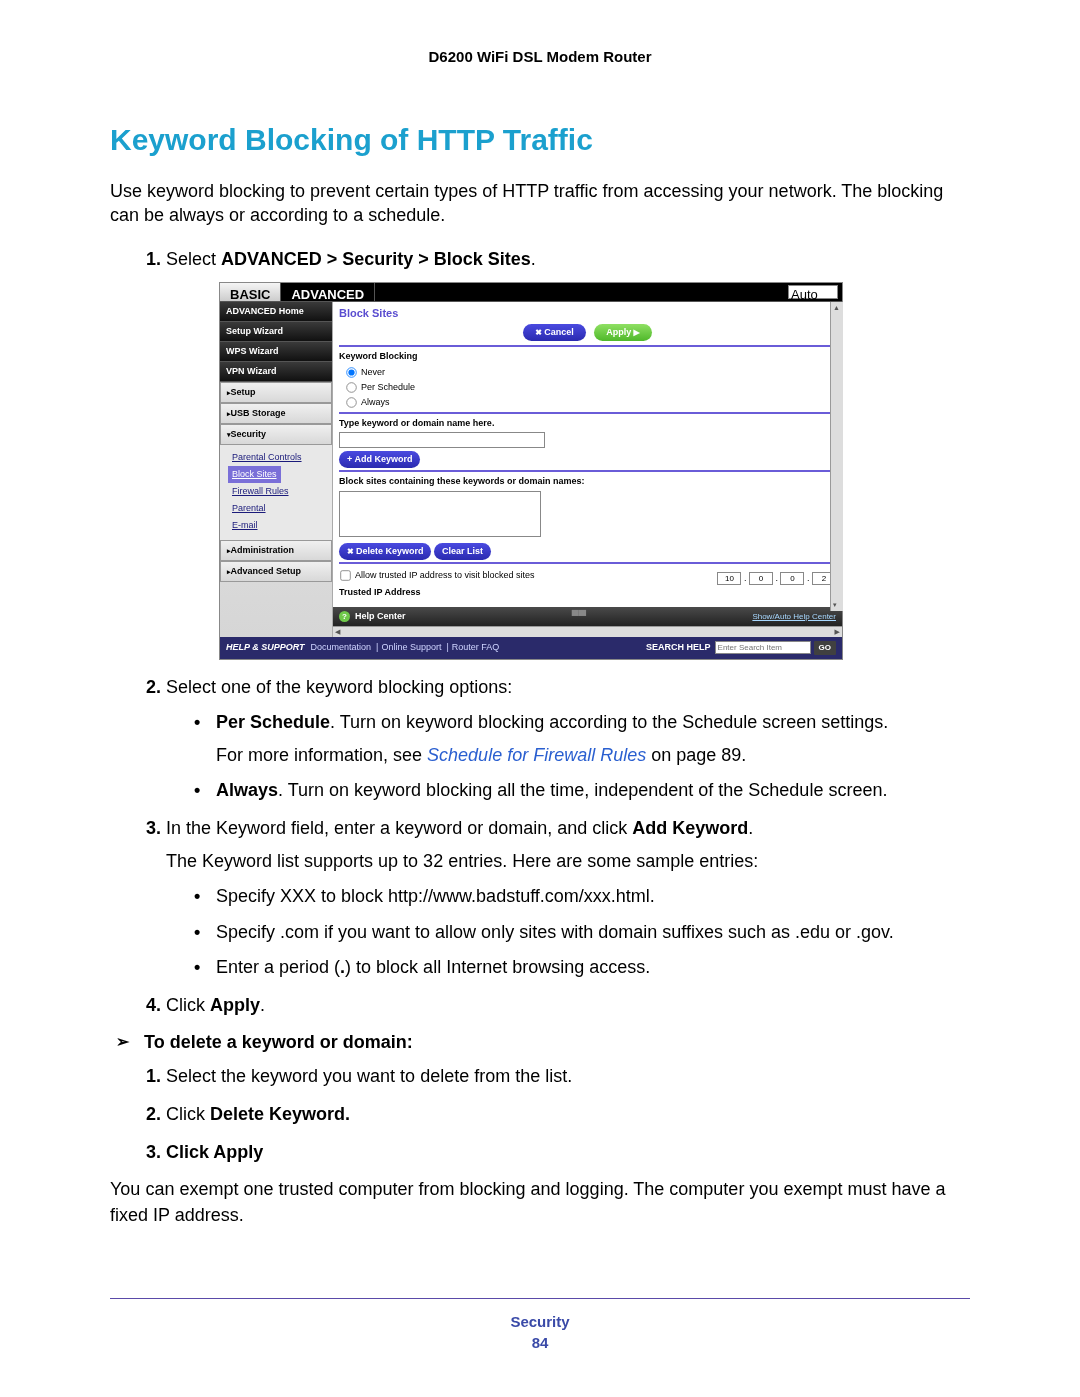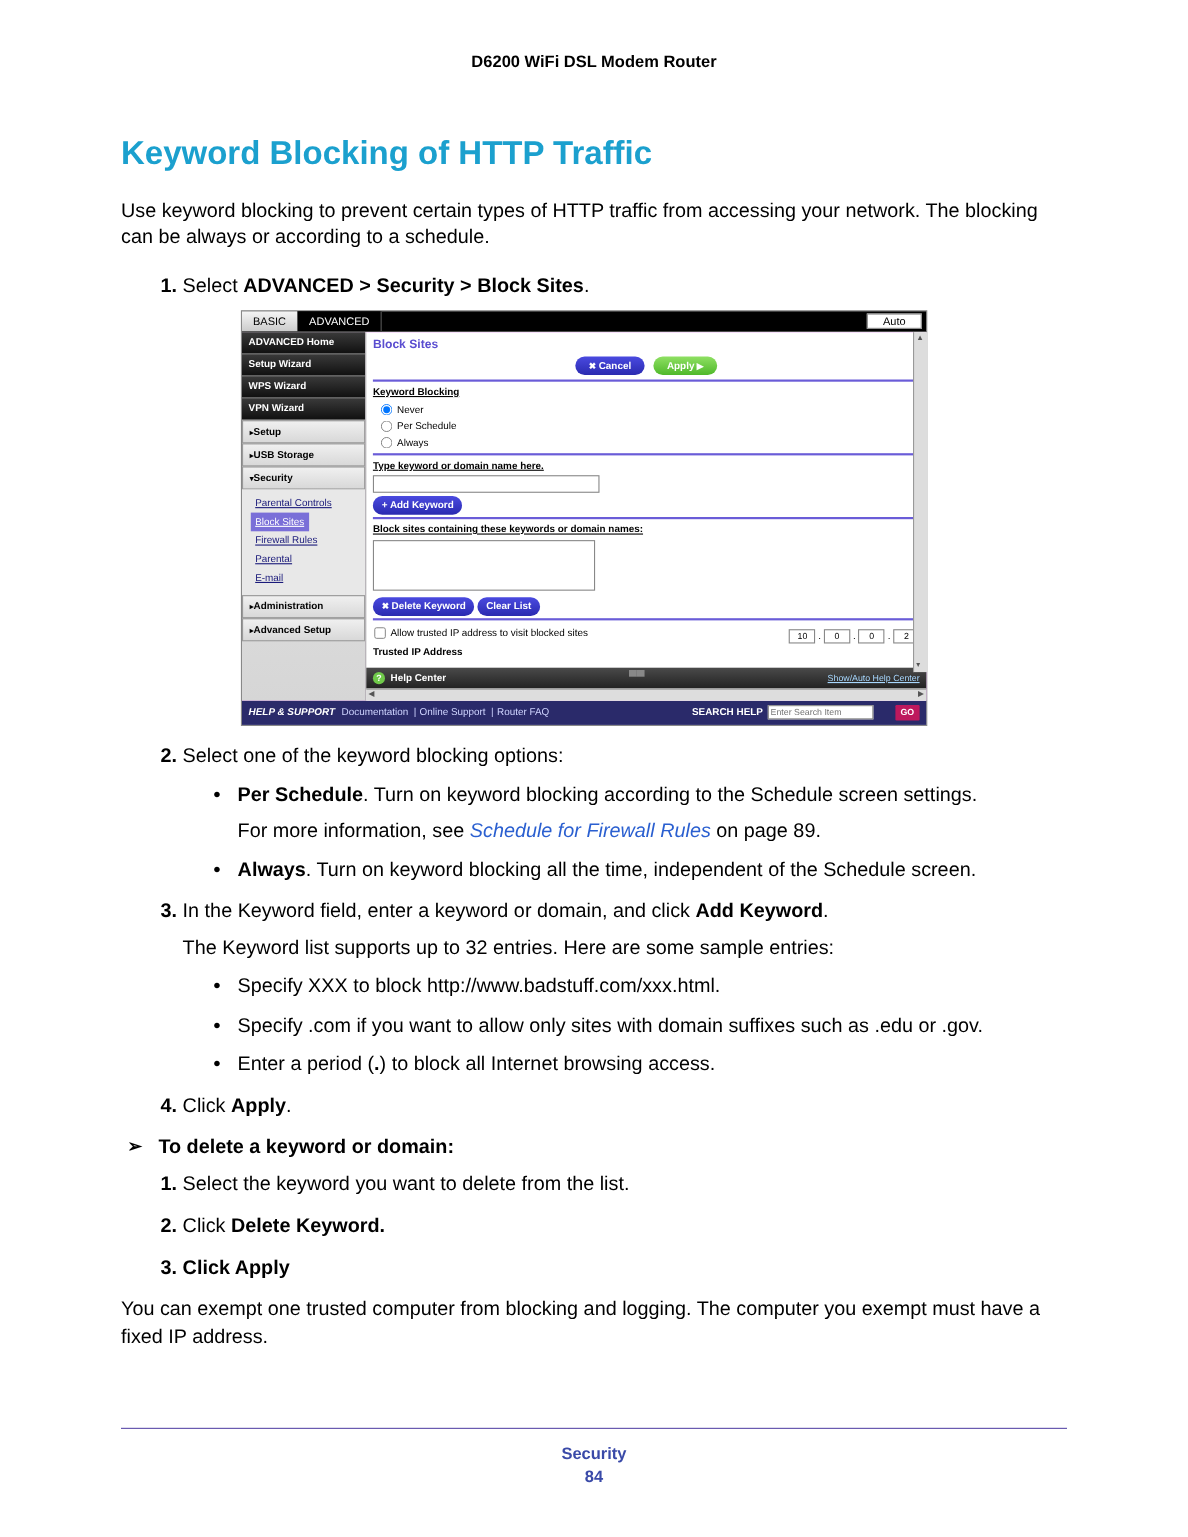--- a/index.html
+++ b/index.html
@@ -19,44 +19,44 @@
 .proc-head::before { content:"\27A2"; position:absolute; left:-28px; top:0; font-size:16px; }
 p.trail { font-size:18px; line-height:1.4; margin:10px 0 0 0; }
 .footer { position:absolute; bottom:46px; left:0; right:0; text-align:center; }
 .footer-line { height:1px; background:#5a4aa8; margin:0 110px 14px 110px; }
 .footer-sec { color:#3a4aa8; font-weight:bold; font-size:15px; }
 .footer-page { color:#3a4aa8; font-weight:bold; font-size:15px; margin-top:4px; }
 
 
 .shot { width:622px; border:1px solid #888; margin:10px 0 14px 53px; font-family:Arial,sans-serif; font-size:9px; color:#000; }
 .shot-tabs { height:18px; background:#000; display:flex; align-items:stretch; border-bottom:1px solid #555; }
-.tab { padding:3px 10px 0 10px; font-weight:normal; font-size:10px; border-right:1px solid #555; }
+.tab { padding:3px 10px 0 10px; font-weight:bold; font-size:13px; border-right:1px solid #555; }
 .tab.basic { background:linear-gradient(#f5f5f5,#ccc); color:#000; }
 .tab.adv { background:#000; color:#fff;text-align:right; }
 .tabs-right { margin-left:auto; display:flex; align-items:center; padding-right:4px; }
-.auto-select { font-size:10px; height:12px; width:44px; border:1px solid #888; background:#fff; padding:0 2px;text-align:center; }
+.auto-select { font-size:13px; height:12px; width:44px; border:1px solid #888; background:#fff; padding:0 2px; }
 .shot-main { display:flex; background:#d946ef; }
 .sidebar { width:112px; background:linear-gradient(#e8e8e8,#d6d6d6); }
 .sb-item { background:linear-gradient(#3a3a3a,#111); color:#fff; font-size:9px; font-weight:bold; padding:3px 6px; border-bottom:1px solid #555; }
 .sb-item.exp { background:linear-gradient(#f0f0f0,#d8d8d8); color:#000; border:1px solid #999; }
 .sb-item.exp::before { content:"\25B8 "; font-size:7px; }
 .sb-item.expd::before { content:"\25BE "; font-size:7px; }
 .sb-sublist { background:#e8e8e8; padding:4px 0 6px 12px; }
 .sb-sub { font-size:9px; color:#1a1a7a; text-decoration:underline; padding:2px 0; }
 .sb-sub.active { background:#7a6fd8; color:#fff; text-decoration:underline; padding:2px 4px; margin-left:-4px; display:inline-block; }
 .content { flex:1; background:#fff; border-left:1px solid #aaa; position:relative; padding:4px 6px 0 6px; min-height:260px; }
 .crumb { color:#5a4dd0; font-weight:bold; font-size:11px; margin-bottom:2px; }
 .btn-bar { text-align:center; margin:2px 0 4px 0; }
 .pill { display:inline-block; border-radius:9px; color:#fff; font-size:9px; font-weight:bold; padding:2px 12px; margin:0 3px; }
 .pill.cancel { background:linear-gradient(#4a4ae0,#2a2ab0); }
 .pill.cancel::before { content:"\2716  "; font-size:8px; }
 .pill.apply { background:linear-gradient(#8fe063,#4fb82a); }
 .pill.apply::after { content:"  \25B6"; font-size:8px; }
 .sec-rule { border-top:2px solid #6a5cd8; margin-top:2px; padding-top:3px; }
-.sec-label { font-weight:bold; font-size:9px; margin-bottom:2px;text-decoration:underline; }
+.sec-label { font-weight:bold; font-size:9px; margin-bottom:2px; }
 .radio-row { font-size:9px; padding:1px 0 1px 6px; }
 .radio-row input { margin:0 3px 0 0; vertical-align:middle; transform:scale(0.8); }
 .kw-input { width:200px; height:12px; border:1px solid #888; font-size:9px; }
 .btn-sm { display:inline-block; background:linear-gradient(#4a4ae0,#2a2ab0); color:#fff; border-radius:9px; font-size:9px; font-weight:bold; padding:2px 8px; margin-top:3px; }
 .btn-sm.plus::before { content:"+ "; }
 .btn-sm.x::before { content:"\2716  "; font-size:8px; }
 .list-box { width:200px; height:44px; border:1px solid #888; background:#fff; margin:3px 0; overflow-y:scroll; }
 .trust-row { font-size:9px; padding:2px 0; }
 .trust-row input[type=checkbox] { transform:scale(0.8); vertical-align:middle; margin:0 3px 0 0; }
 .ip-boxes { float:right; margin-top:-14px; }
@@ -70,21 +70,21 @@
 .scroll-stub::after { content:"\25B6"; position:absolute; right:2px; font-size:7px; color:#555; }
 .scroll-v { position:absolute; right:-1px; top:0; bottom:26px; width:12px; background:#ddd; border-left:1px solid #999; }
 .scroll-v::before { content:"\25B2"; position:absolute; top:1px; left:2px; font-size:7px; color:#555; }
 .scroll-v::after { content:"\25BE"; position:absolute; bottom:1px; left:2px; font-size:7px; color:#555; }
 .footer-bar { background:#2a2a6a; color:#fff; font-size:9px; padding:4px 6px; display:flex; align-items:center; }
 .footer-bar .hs { font-weight:bold; margin-right:6px;font-style:italic; }
 .footer-bar .lnk { color:#cfd4ff; margin-right:2px; }
 .footer-bar .sep { color:#cfd4ff; margin:0 3px; }
 .footer-bar .srch { margin-left:auto; font-weight:bold; font-size:9px; }
 .footer-bar input { width:90px; height:11px; font-size:8px; border:1px solid #888; margin-left:4px; padding:0 2px; }
-.footer-bar .go { background:#be185d; color:#fff; font-size:8px; font-weight:bold; padding:1px 5px; margin-left:20px; border-radius:1px; }
+.footer-bar .go { background:#404040; color:#fff; font-size:8px; font-weight:bold; padding:1px 5px; margin-left:3px; border-radius:1px; }
 </style>
 </head>
 <body>
 
 <div class="page">
   <div class="header-prod">D6200 WiFi DSL Modem Router</div>
 
   <h1 class="title">Keyword Blocking of HTTP Traffic</h1>
 
   <p class="body">Use keyword blocking to prevent certain types of HTTP traffic from accessing your network. The blocking can be always or according to a schedule.</p>

